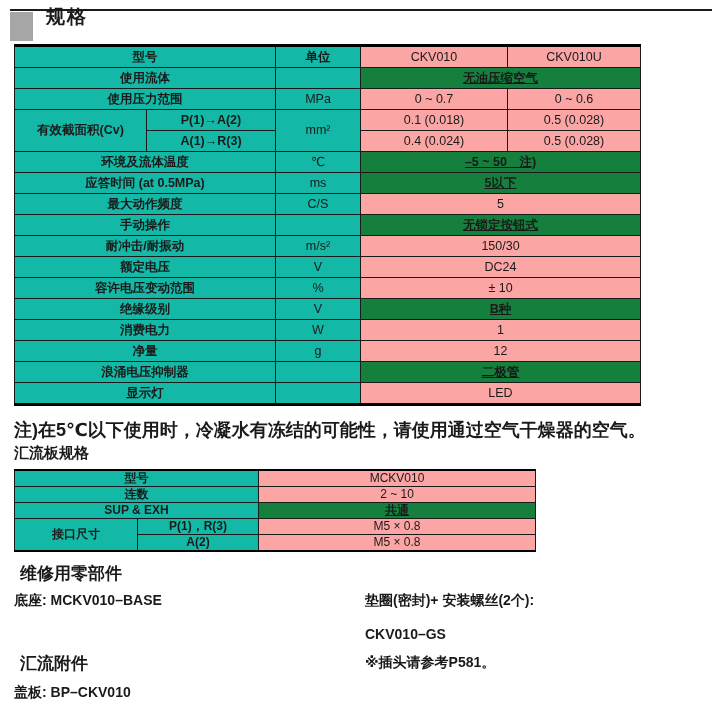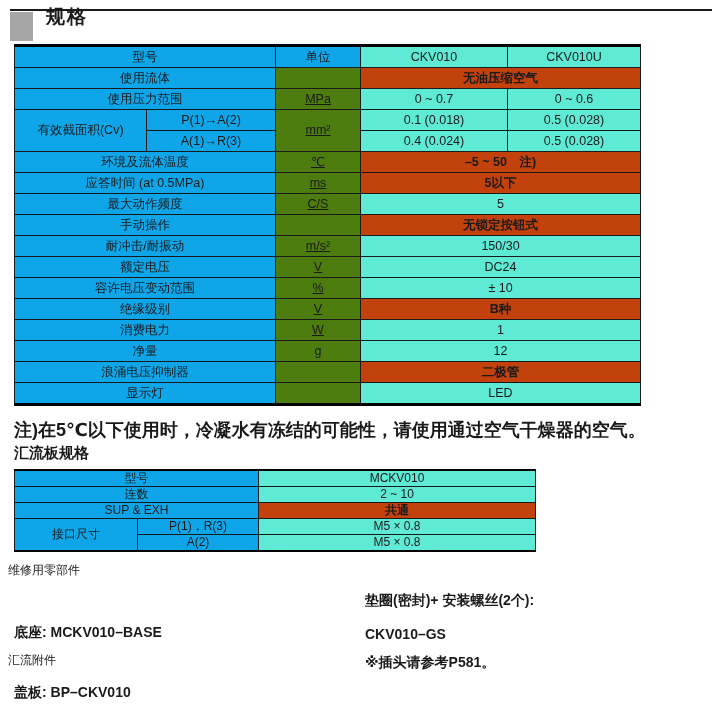--- a/index.html
+++ b/index.html
@@ -15,29 +15,29 @@
      font-size:12.5px;line-height:1.15;overflow:hidden;white-space:nowrap;}
 
   .spec-table{position:absolute;left:14px;top:44px;width:626px;
      border-top:3px solid #000;border-bottom:3px solid #000;}
   .spec-table td{height:20px;}
 
   .manifold-table{position:absolute;left:14px;top:469px;width:521px;
      border-top:2.5px solid #000;border-bottom:2.5px solid #000;}
   .manifold-table td{height:15px;font-size:12px;}
 
-  .g{background:#0ea5e9;font-weight:normal;}   
-  .u{background:#4d7c0f;font-weight:normal;text-decoration:underline;} 
-  .v{background:#5eead4;font-weight:normal;} 
-  .vcn{background:#c2410c;font-weight:bold;} 
+  .g{background:#14b8a6;font-weight:bold;}   
+  .u{background:#14b8a6;font-weight:normal;} 
+  .v{background:#fca5a5;font-weight:normal;} 
+  .vcn{background:#15803d;font-weight:bold;text-decoration:underline;} 
 
   .note{position:absolute;left:14px;top:418px;font-size:18px;font-weight:bold;}
   .h2{position:absolute;left:14px;font-size:15px;font-weight:bold;}
   .h2.manifold{top:444px;}
-  .h3{position:absolute;left:8px;font-size:12px;font-weight:normal;}
+  .h3{position:absolute;left:20px;font-size:17px;font-weight:bold;}
   .item{position:absolute;font-size:14px;font-weight:bold;}
 </style>
 </head>
 <body>
 
 <div class="page">
 
   <div class="topline"></div>
   <div class="title-square"></div>
   <div class="page-title">规格</div>
@@ -172,21 +172,21 @@
       <td class="v">M5 × 0.8</td>
     </tr>
     <tr>
       <td class="g">A(2)</td>
       <td class="v">M5 × 0.8</td>
     </tr>
   </tbody>
     </table>
 
   <div class="h3" style="top:562px;">维修用零部件</div>
-  <div class="item" style="left:14px;top:592px;margin-top:32px;">底座: MCKV010–BASE</div>
+  <div class="item" style="left:14px;top:592px;">底座: MCKV010–BASE</div>
   <div class="item" style="left:365px;top:592px;">垫圈(密封)+ 安装螺丝(2个):</div>
   <div class="item" style="left:365px;top:626px;">CKV010–GS</div>
 
   <div class="h3" style="top:652px;text-align:right;">汇流附件</div>
   <div class="item" style="left:365px;top:654px;">※插头请参考P581。</div>
   <div class="item" style="left:14px;top:684px;">盖板: BP–CKV010</div>
 
 </div>
 
 </body></html>

